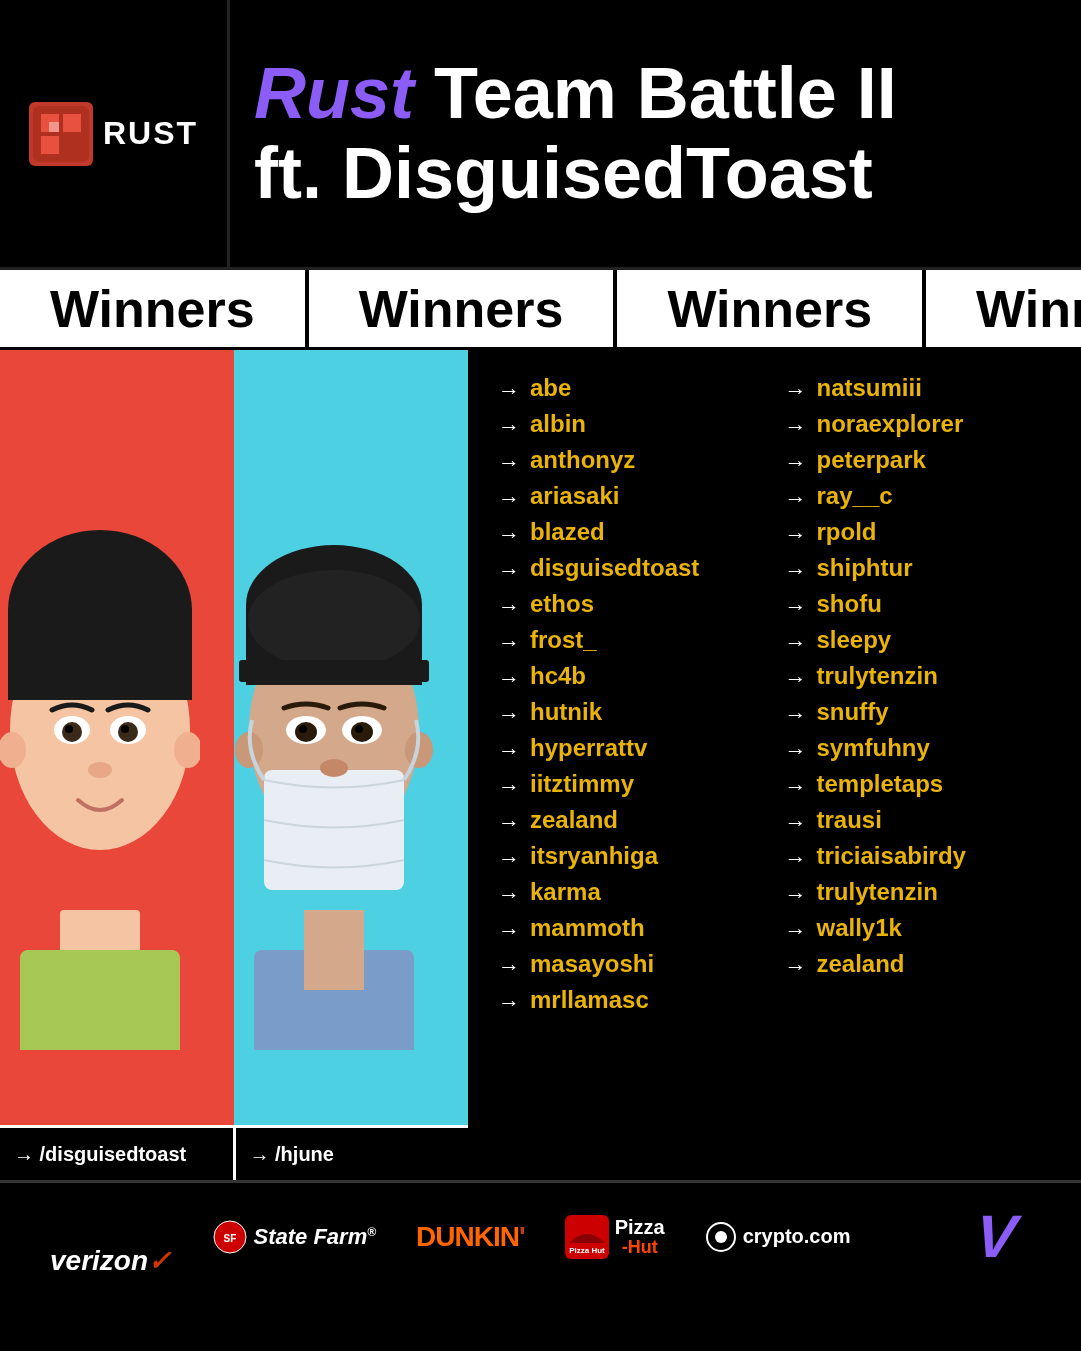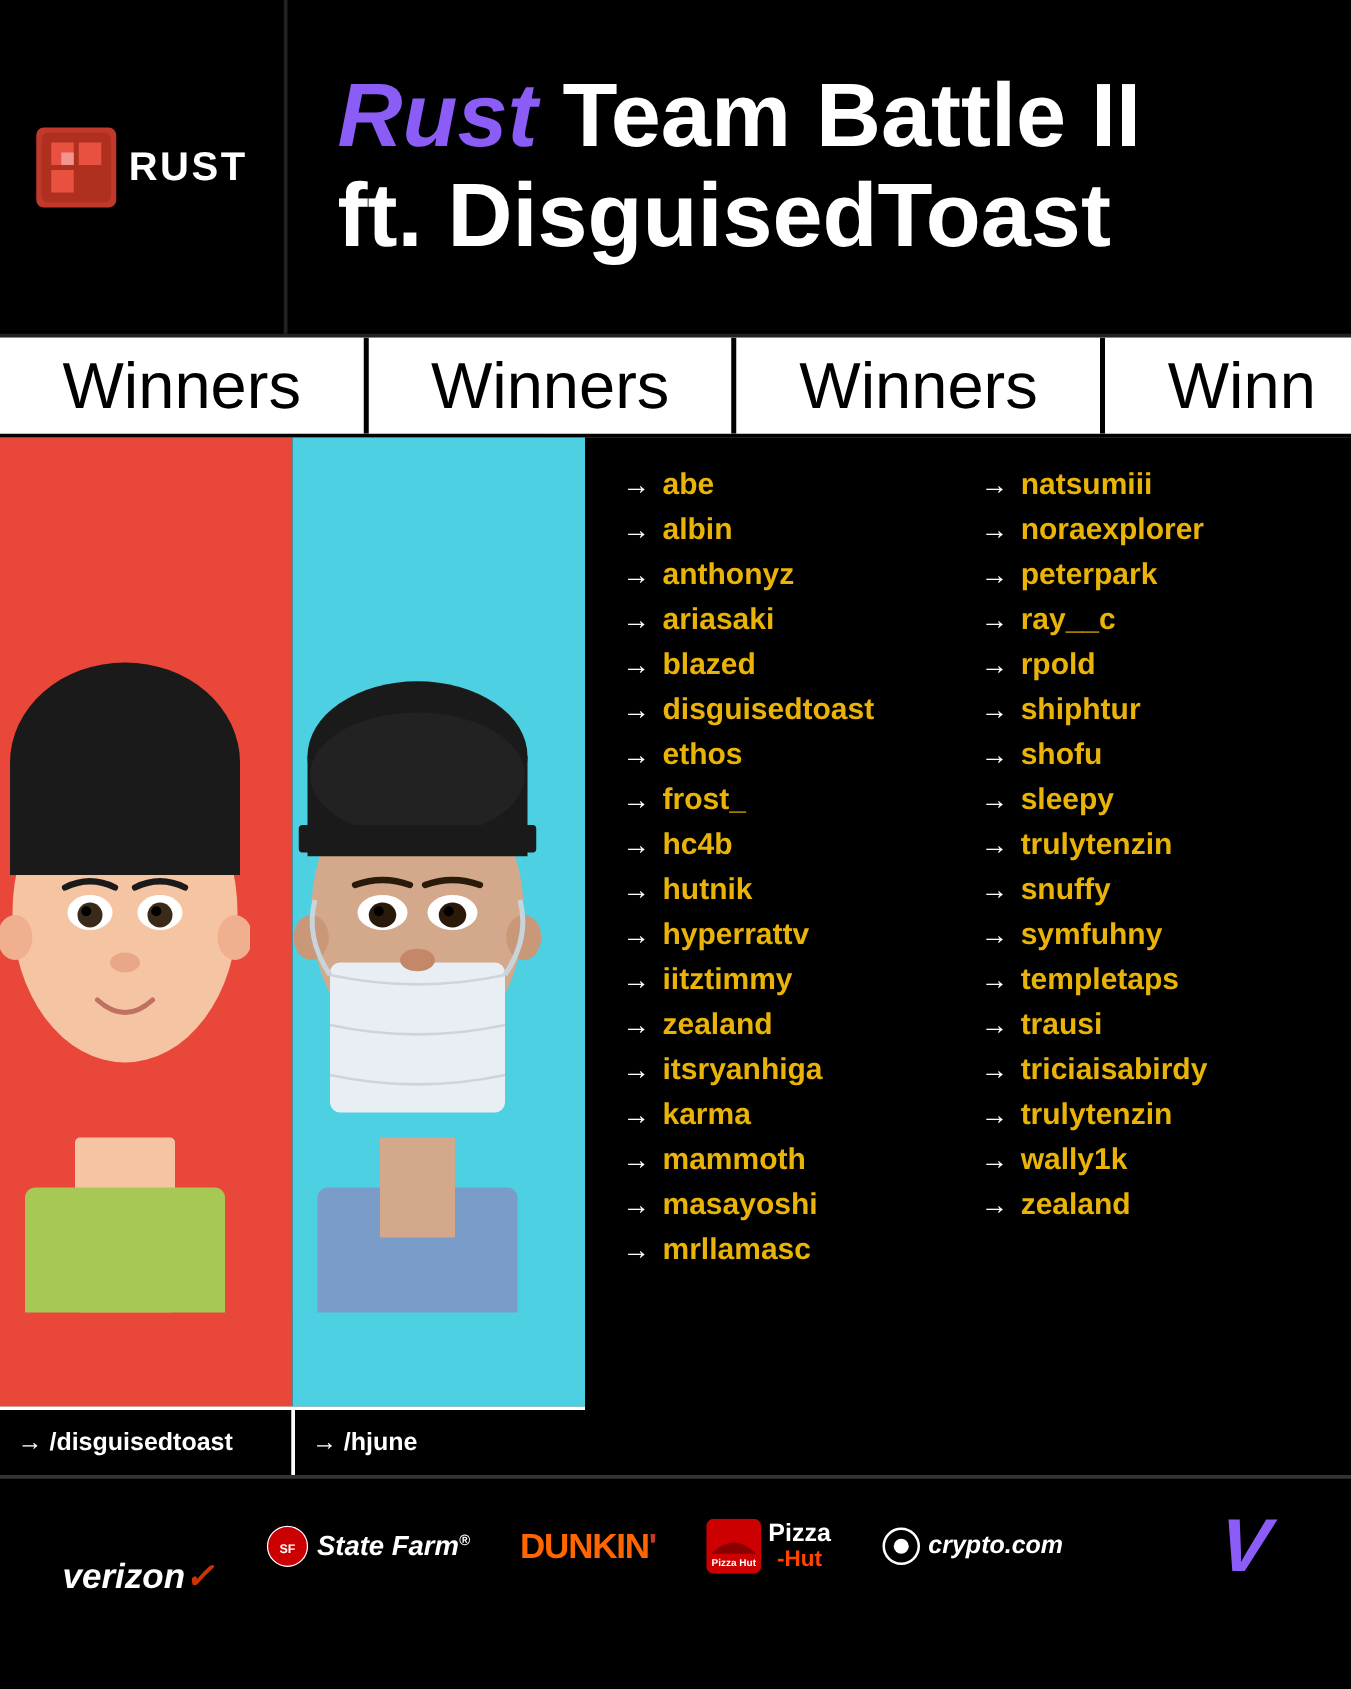--- a/index.html
+++ b/index.html
@@ -48,21 +48,21 @@
     .rust-logo-text {
       font-size: 32px;
       font-weight: 900;
       color: #fff;
       letter-spacing: 2px;
     }
     .header-title {
       flex: 1;
       display: flex;
       align-items: center;
-      padding-left: 40px;
+      padding-left: 24px;
     }
     .header-title h1 {
       font-size: 72px;
       font-weight: 900;
       color: #fff;
       line-height: 1.1;
     }
     .header-title h1 span.italic-purple {
       color: #8b5cf6;
       font-style: italic;
@@ -72,21 +72,21 @@
     
     .winners-banner {
       background: #fff;
       display: flex;
       overflow: hidden;
       height: 80px;
       border-bottom: 3px solid #000;
     }
     .winners-banner-item {
       font-size: 52px;
-      font-weight: 400;
+      font-weight: 700;
       color: #000;
       padding: 0 50px;
       display: flex;
       align-items: center;
       white-space: nowrap;
       border-right: 4px solid #000;
     }
 
     
     .main-content {
@@ -211,21 +211,21 @@
       letter-spacing: -1px;
     }
     .sponsor-text.dunkin span { color: #c0392b; }
     .sponsor-text.pizzahut {
       display: flex;
       flex-direction: column;
       align-items: center;
       font-size: 18px;
       line-height: 1.1;
     }
-    .sponsor-text.crypto { font-size: 22px; font-style: italic; }
+    .sponsor-text.crypto { font-size: 22px; }
     .footer-logo {
       width: 70px;
       height: 70px;
       display: flex;
       align-items: center;
       justify-content: center;
     }
     .v-logo {
       font-size: 60px;
       font-weight: 900;

